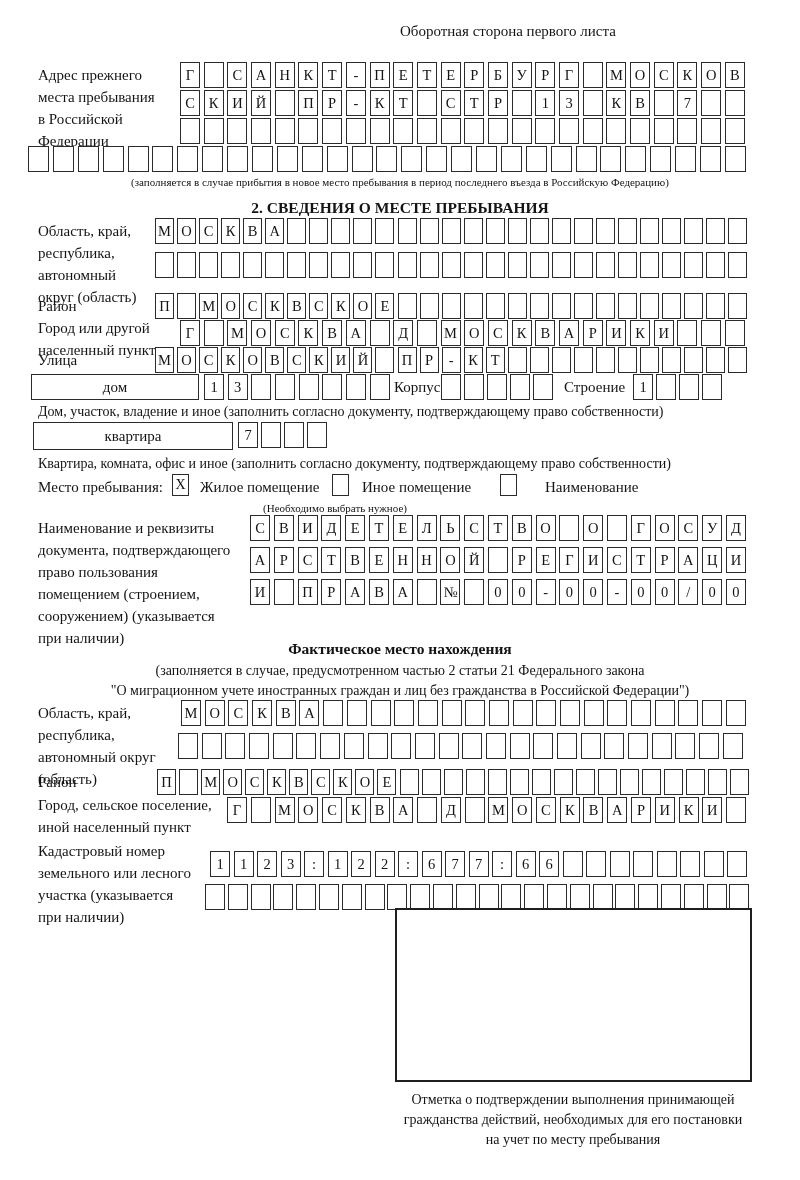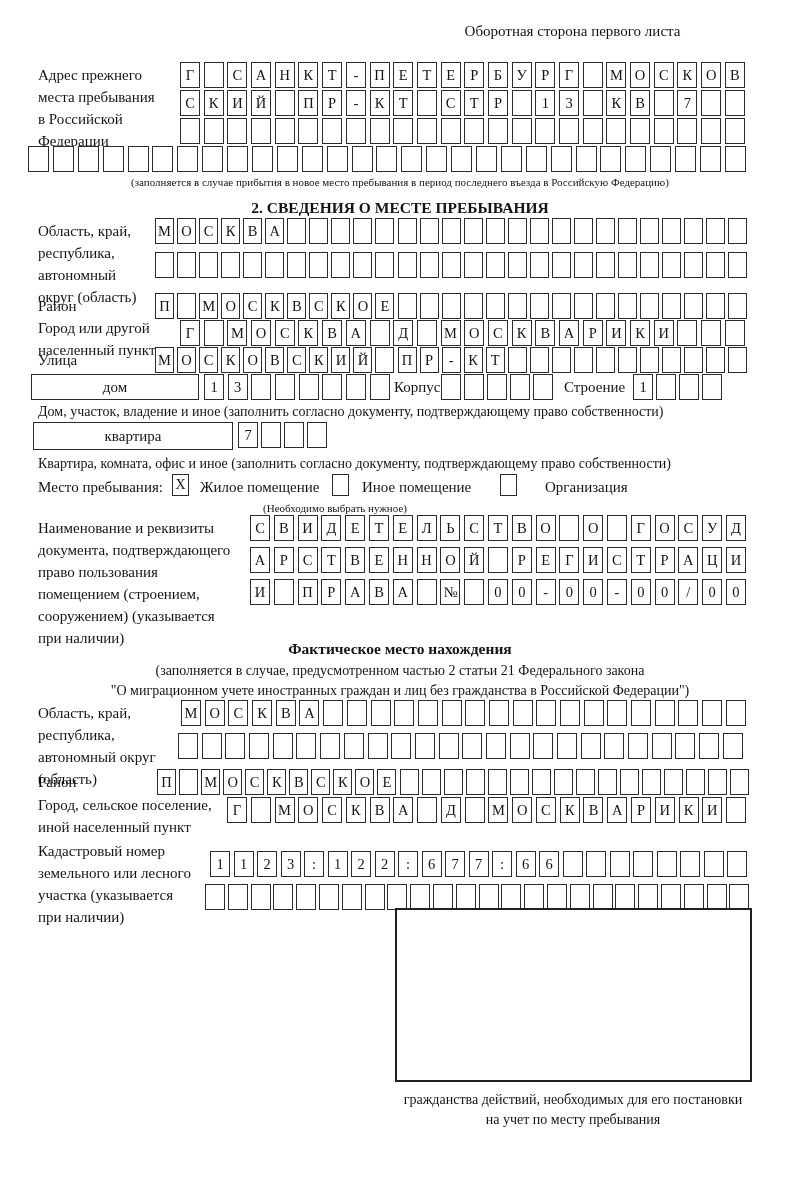--- a/index.html
+++ b/index.html
@@ -28,21 +28,21 @@
     width:17px; height:22px; border:1.6px solid #2b2b2b; display:flex;
     align-items:center; justify-content:center; font-size:14px; background:#fff;
   }
   .markbox { border:2px solid #1f1f1f; background:#fff; }
 </style>
 </head>
 <body>
 
 <div class="page">
 
-  <div class="abs lbl" style="top:20px; left:400px; width:345px; text-align:center;">Оборотная сторона первого листа</div>
+  <div class="abs lbl" style="top:20px; left:400px; width:345px; text-align:left;">Оборотная сторона первого листа</div>
 
   <div class="abs" style="top:64px; left:38px;">
     <div class="lbl">Адрес прежнего</div>
     <div class="lbl">места пребывания</div>
     <div class="lbl">в Российской</div>
     <div class="lbl">Федерации</div>
   </div>
 
   <div class="abs cells" style="top:62px;  left:180px; --w:20px; --g:3.7px;">
       <span class="c">Г</span>
@@ -352,21 +352,21 @@
       <span class="c"></span>
     </div>
   <div class="abs cap" style="top:456px; left:38px; font-size:14px;">Квартира, комната, офис и иное (заполнить согласно документу, подтверждающему право собственности)</div>
 
   <div class="abs lbl" style="top:476px; left:38px;">Место пребывания:</div>
   <div class="abs cb" style="top:474px; left:172px;">X</div>
   <div class="abs lbl" style="top:476px; left:200px;">Жилое помещение</div>
   <div class="abs cb" style="top:474px; left:332px;"></div>
   <div class="abs lbl" style="top:476px; left:362px;">Иное помещение</div>
   <div class="abs cb" style="top:474px; left:500px;"></div>
-  <div class="abs lbl" style="top:476px; left:545px;">Организация</div>
+  <div class="abs lbl" style="top:476px; left:545px;">Наименование</div>
   <div class="abs cap" style="top:502px; left:240px; width:190px; text-align:center;">(Необходимо выбрать нужное)</div>
 
   <div class="abs" style="top:517px; left:38px;">
     <div class="lbl">Наименование и реквизиты</div>
     <div class="lbl">документа, подтверждающего</div>
     <div class="lbl">право пользования</div>
     <div class="lbl">помещением (строением,</div>
     <div class="lbl">сооружением) (указывается</div>
     <div class="lbl">при наличии)</div>
   </div>
@@ -616,17 +616,18 @@
       <span class="c"></span>
       <span class="c"></span>
       <span class="c"></span>
       <span class="c"></span>
       <span class="c"></span>
       <span class="c"></span>
     </div>
 
   <div class="abs markbox" style="top:908px; left:395px; width:357px; height:174px;"></div>
   <div class="abs" style="top:1090px; left:373px; width:400px; text-align:center;">
+    <div class="cap" style="font-size:14px; line-height:20px;">Отметка о подтверждении выполнения принимающей</div>
     <div class="cap" style="font-size:14px; line-height:20px;">гражданства действий, необходимых для его постановки</div>
     <div class="cap" style="font-size:14px; line-height:20px;">на учет по месту пребывания</div>
   </div>
 
 </div>
 
 </body></html>

